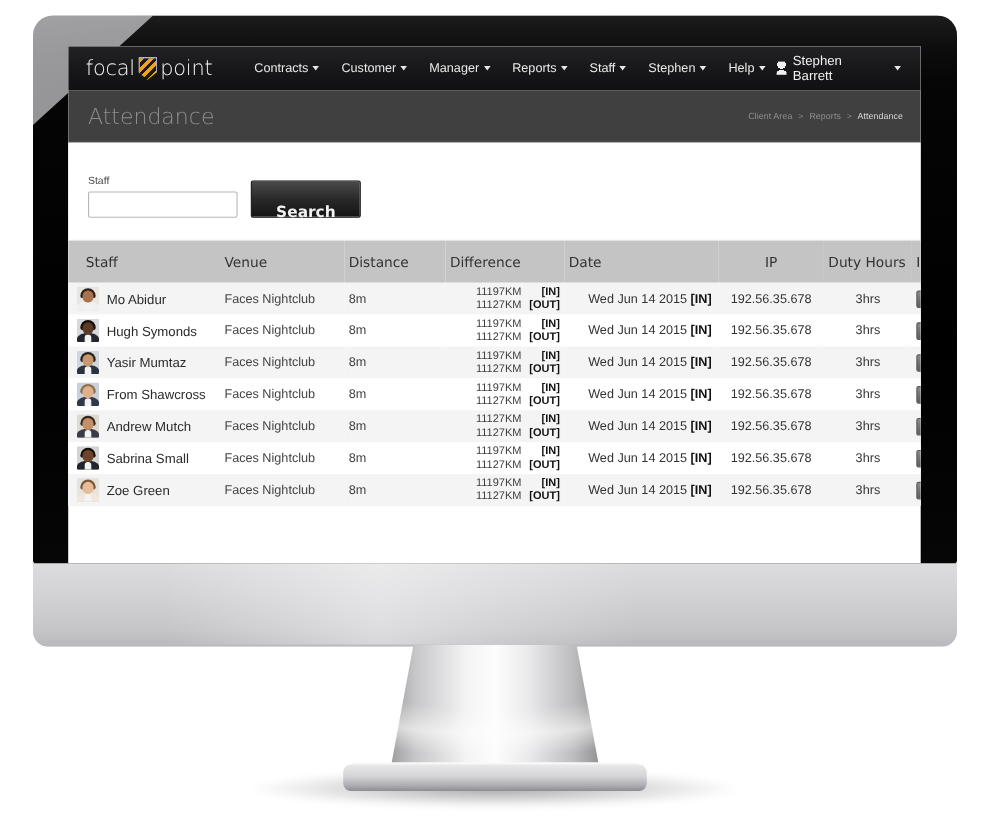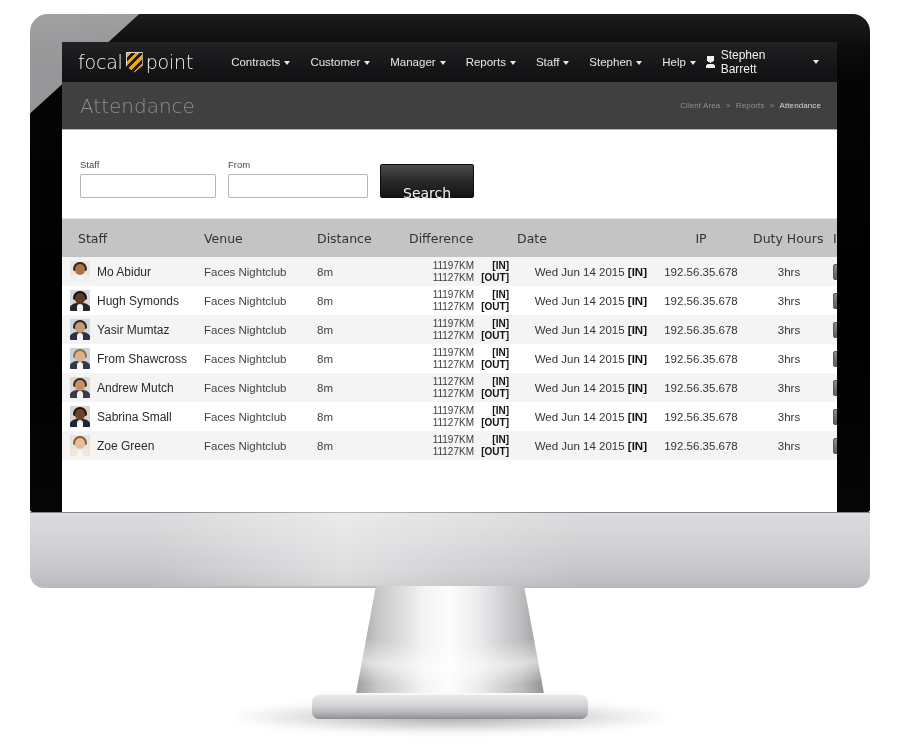--- a/index.html
+++ b/index.html
@@ -186,21 +186,21 @@
     width: 136px; height: 24px;
     border: 1px solid #b6b6b6; border-radius: 2px;
     background: #fff; font-size: 11px; padding: 0 6px;
     box-sizing: border-box; outline: none;
     font-family: "Liberation Sans", sans-serif;
   }
   .field.wide input { width: 140px; }
   .btn-search {
     height: 26px; padding: 16px 22px; margin-bottom: 0px;
     background: linear-gradient(180deg, #4b4b4b 0%, #2a2a2a 48%, #141414 100%);
-    color: #f2f2f2; font-size: 14px; font-weight: 400;
+    color: #f2f2f2; font-size: 14px; font-weight: 700;
     border: 1px solid #0d0d0d; border-radius: 2px;
     cursor: pointer; line-height: 24px;
     font-family: "DejaVu Sans", sans-serif;
   }
 
   
   .table-wrap { background: #fff; }
   table.attendance { width: 100%; border-collapse: collapse; table-layout: fixed; }
   table.attendance thead th {
     background: #c4c4c4; color: #333;
@@ -319,24 +319,20 @@
         <span class="sep">&gt;</span>
         <span class="crumb">Reports</span>
         <span class="sep">&gt;</span>
         <span class="crumb current">Attendance</span>
       </div>
     </div>
 
     <div class="searchbar">
       <div class="field">
         <label>Staff</label>
-        <input type="text" placeholder="" style="">
-      </div>
-      <div class="field wide">
-        <label>From</label>
         <input type="text" placeholder="" style="">
       </div>
       <button class="btn-search">Search</button>
     </div>
 
     <div class="table-wrap">
       <table class="attendance">
         <thead>
           <tr>
             <th class="c-staff">Staff</th>

